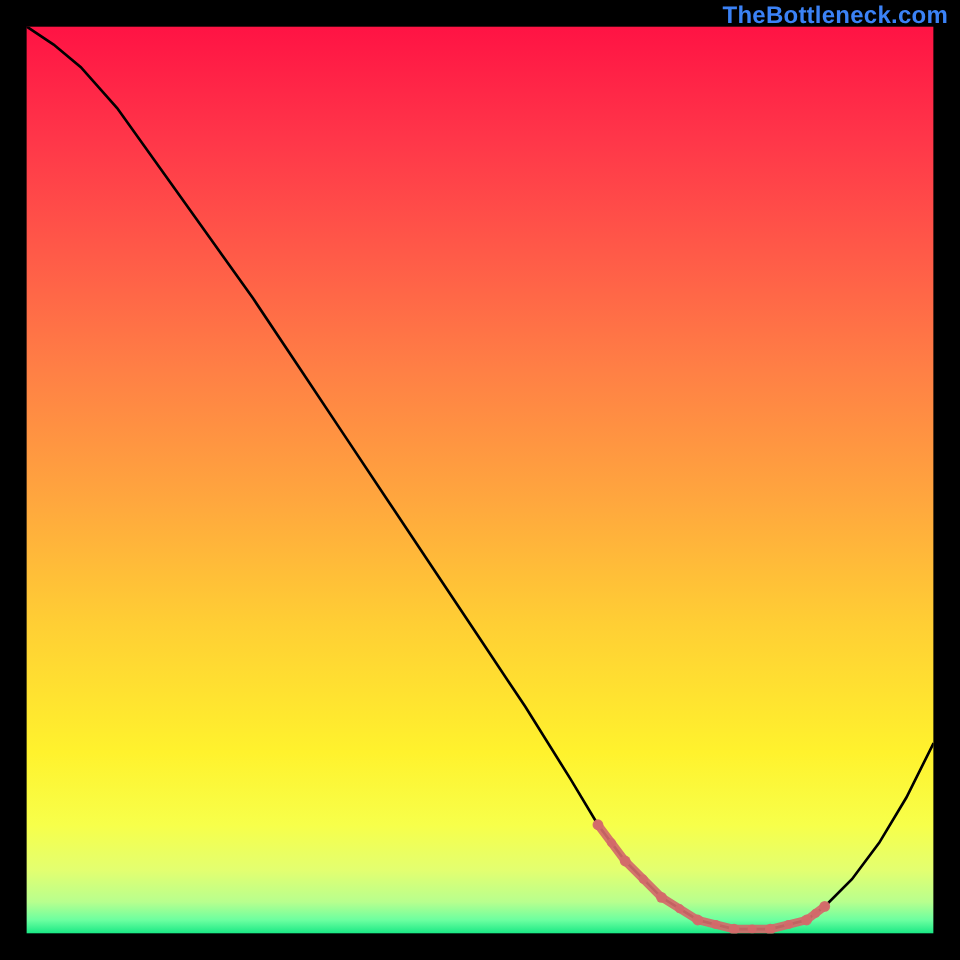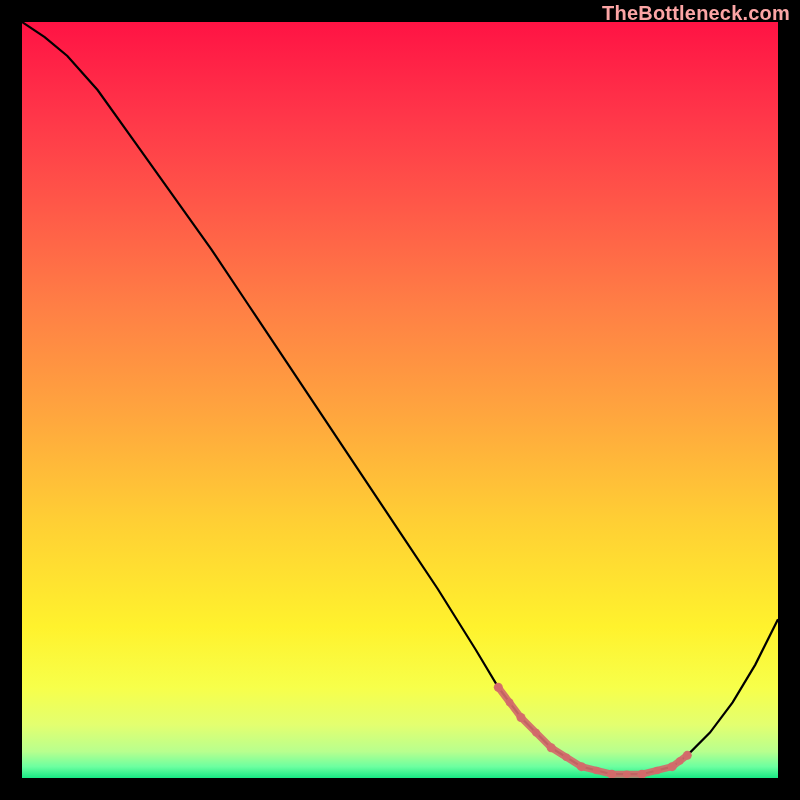--- a/index.html
+++ b/index.html
@@ -26,21 +26,21 @@
   }
   .plot svg {
     display: block;
     width: 756px;
     height: 756px;
   }
   .watermark {
     position: absolute;
     top: 2px;
     right: 10px;
-    color: #fca5a5;
+    color: #3b82f6;
     font-weight: bold;
     font-size: 20px;
     letter-spacing: 0.2px;
     user-select: none;
   }
 </style>
 </head>
 <body>
 
 <div class="outer">

